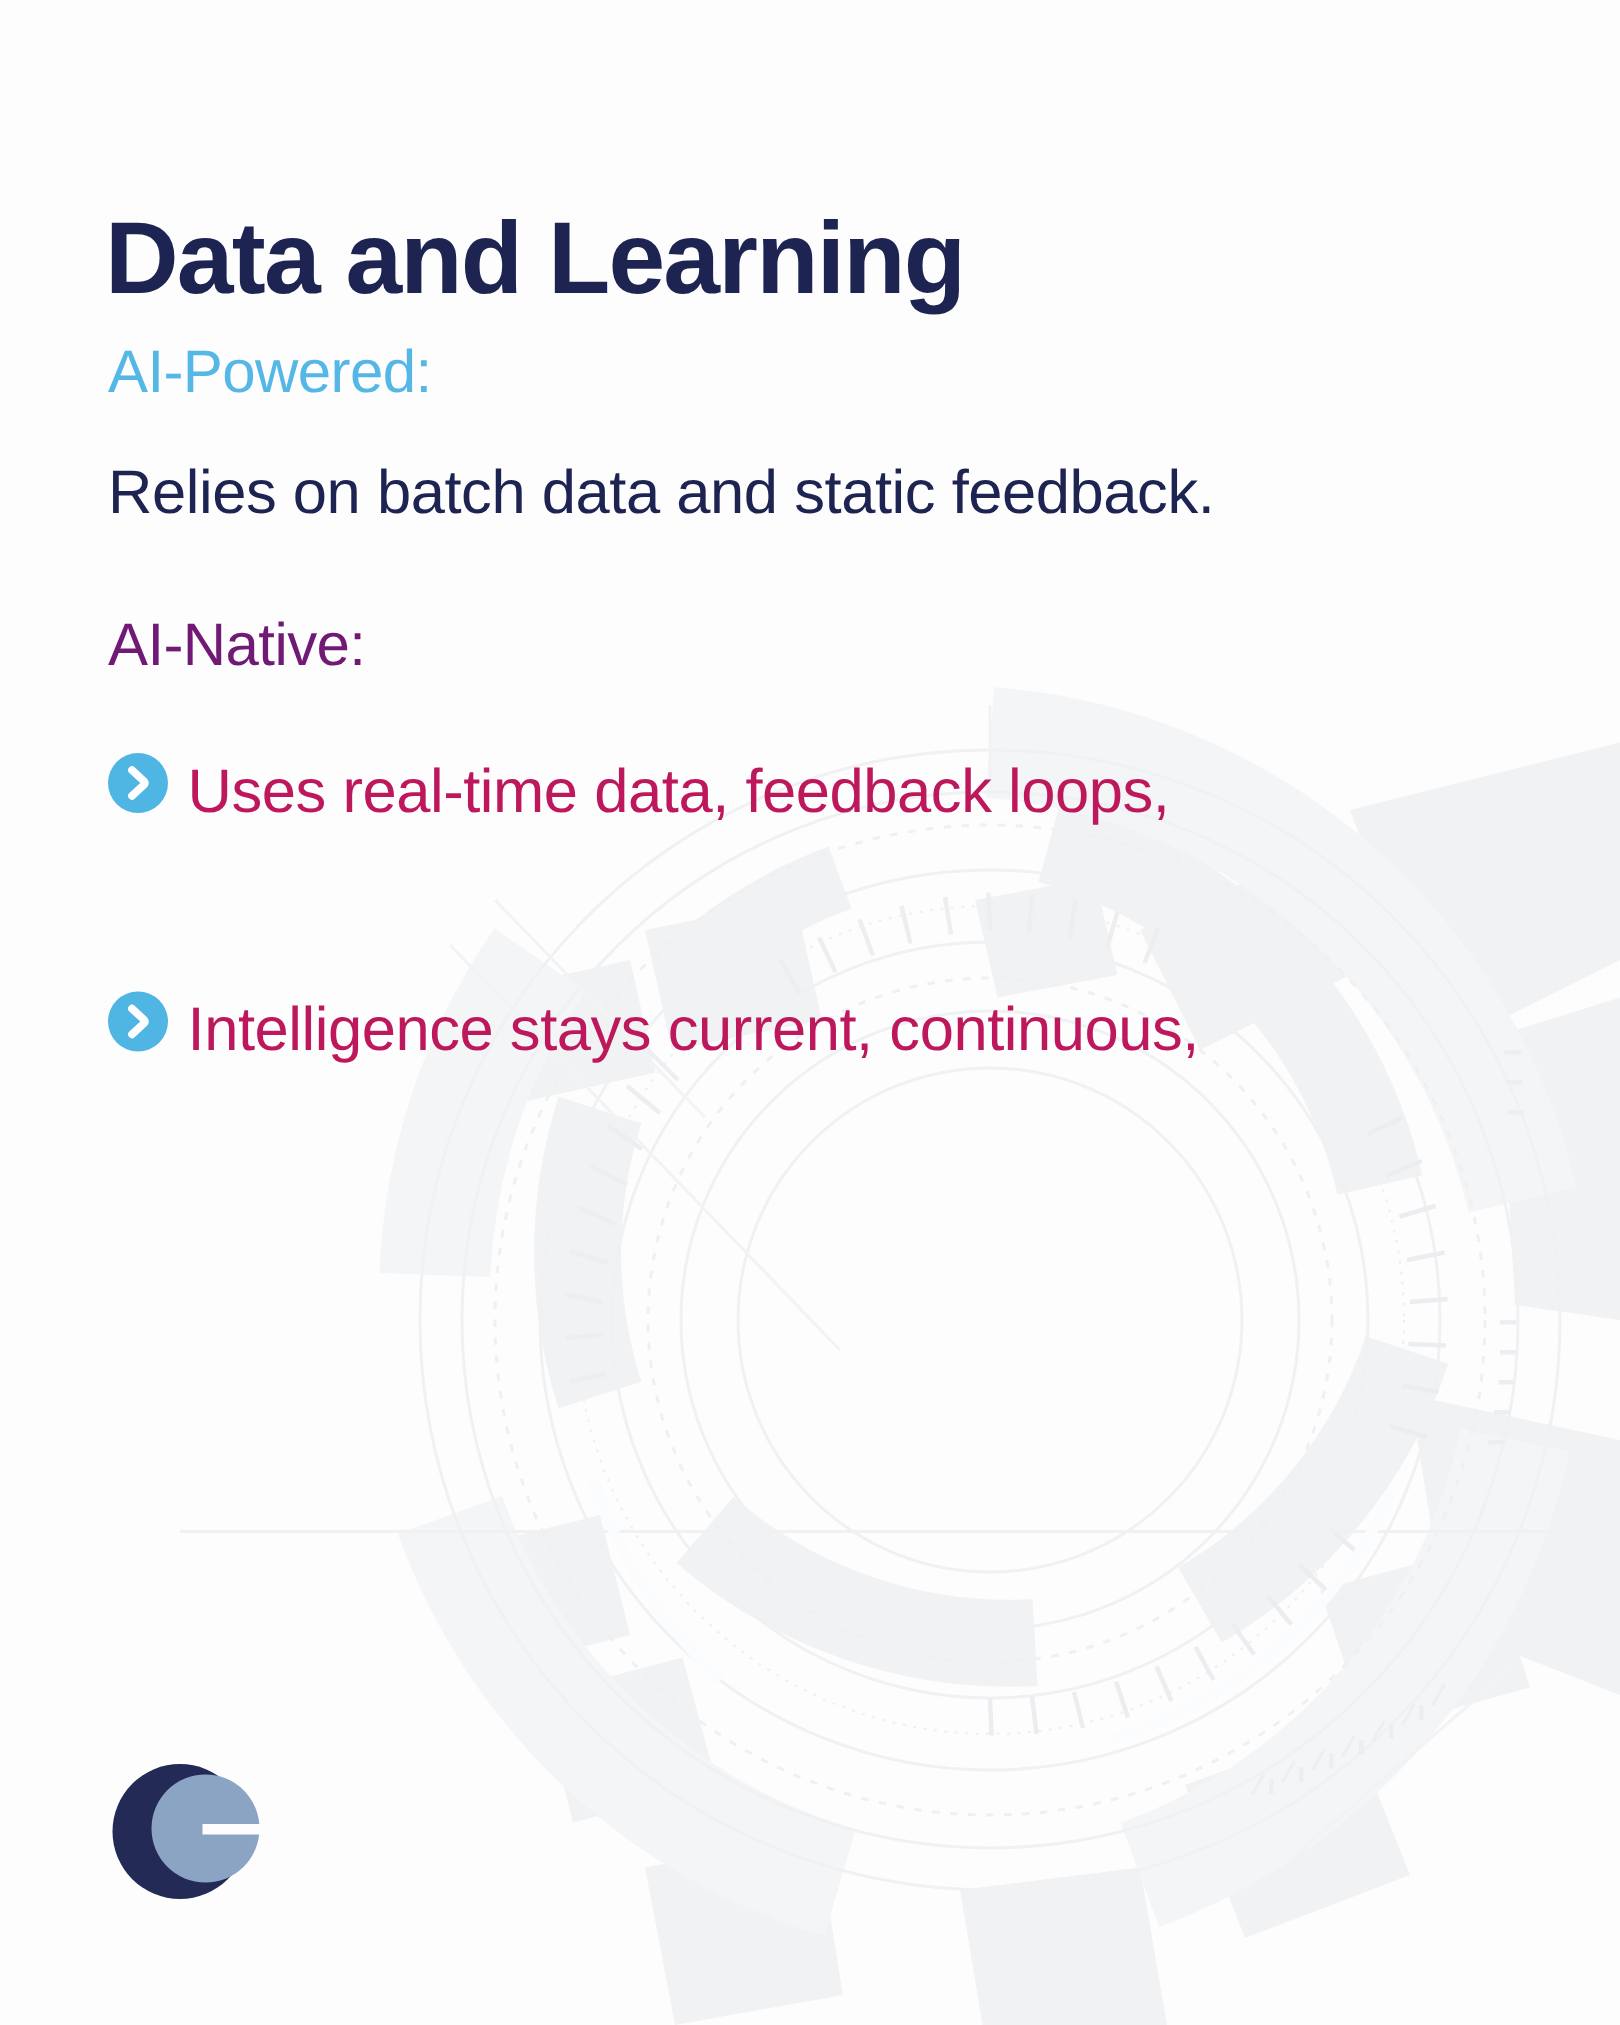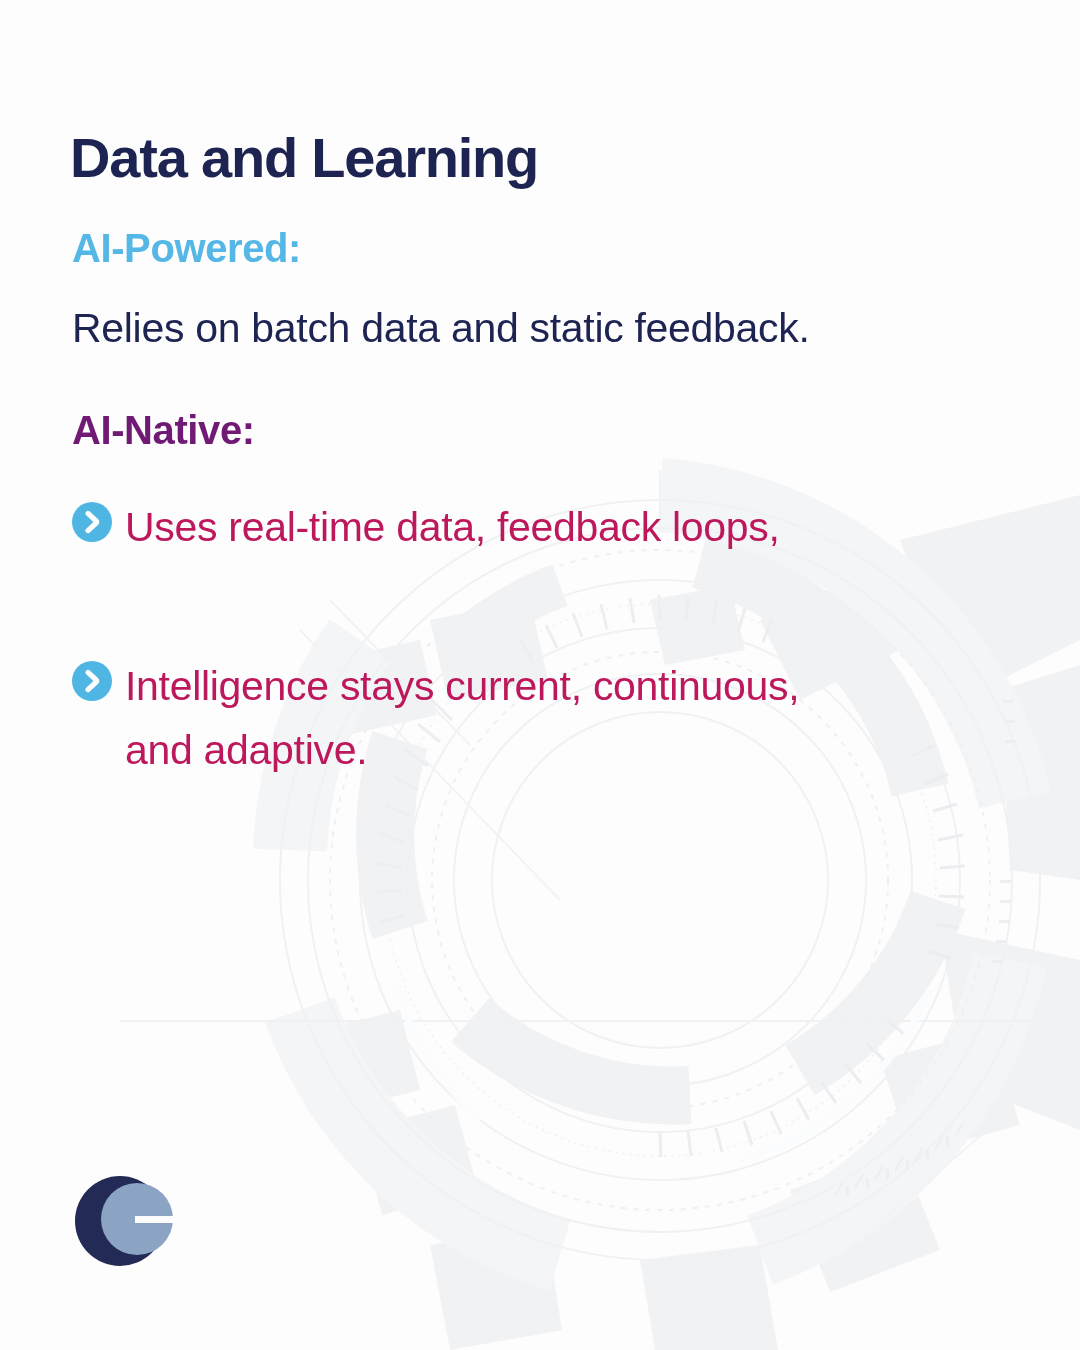--- a/index.html
+++ b/index.html
@@ -37,34 +37,34 @@
   #content {
     position: relative;
     z-index: 2;
     padding: 0;
   }
 
   .page-title {
     position: absolute;
     left: 70px;
     top: 92px;
-    font-size: 56px;
+    font-size: 68px;
     font-weight: 700;
     letter-spacing: -1.2px;
     color: #1d2452;
     line-height: 1.0;
     white-space: nowrap;
     text-align: center;
   }
 
   .section-head {
     position: absolute;
     left: 72px;
     font-size: 40px;
-    font-weight: 700;
+    font-weight: 400;
     letter-spacing: -0.4px;
     line-height: 1.0;
   }
   #head-powered { top: 228px; color: #55b7e6; }
   #head-native  { top: 410px; color: #701a75; }
 
   .body-line {
     position: absolute;
     left: 72px;
     font-size: 41px;
@@ -291,21 +291,20 @@
     </div>
 
     <div class="bullet" id="bullet-2">
       <span class="bullet-icon">
         <svg width="40" height="40" viewBox="0 0 40 40" xmlns="http://www.w3.org/2000/svg">
           <path d="M16.0 11.4 L24.2 19.0 a1.5 1.5 0 0 1 0 2.0 L16.0 28.6" fill="none" stroke="#ffffff" stroke-width="5.2" stroke-linecap="round" stroke-linejoin="round"></path>
         </svg>
       </span>
       <div class="bullet-text">
         <span class="l">Intelligence stays current, continuous,</span>
-        <span class="l">and adaptive.</span>
       </div>
     </div>
   </div>
 
   <svg id="brand-logo" viewBox="0 0 100 92" xmlns="http://www.w3.org/2000/svg">
     <circle cx="46" cy="46" r="45" fill="#222a55"></circle>
     <circle cx="63" cy="44" r="36" fill="#8ca4c4"></circle>
     <rect x="61" y="41" width="40" height="7" fill="#fdfdfe"></rect>
   </svg>
 

